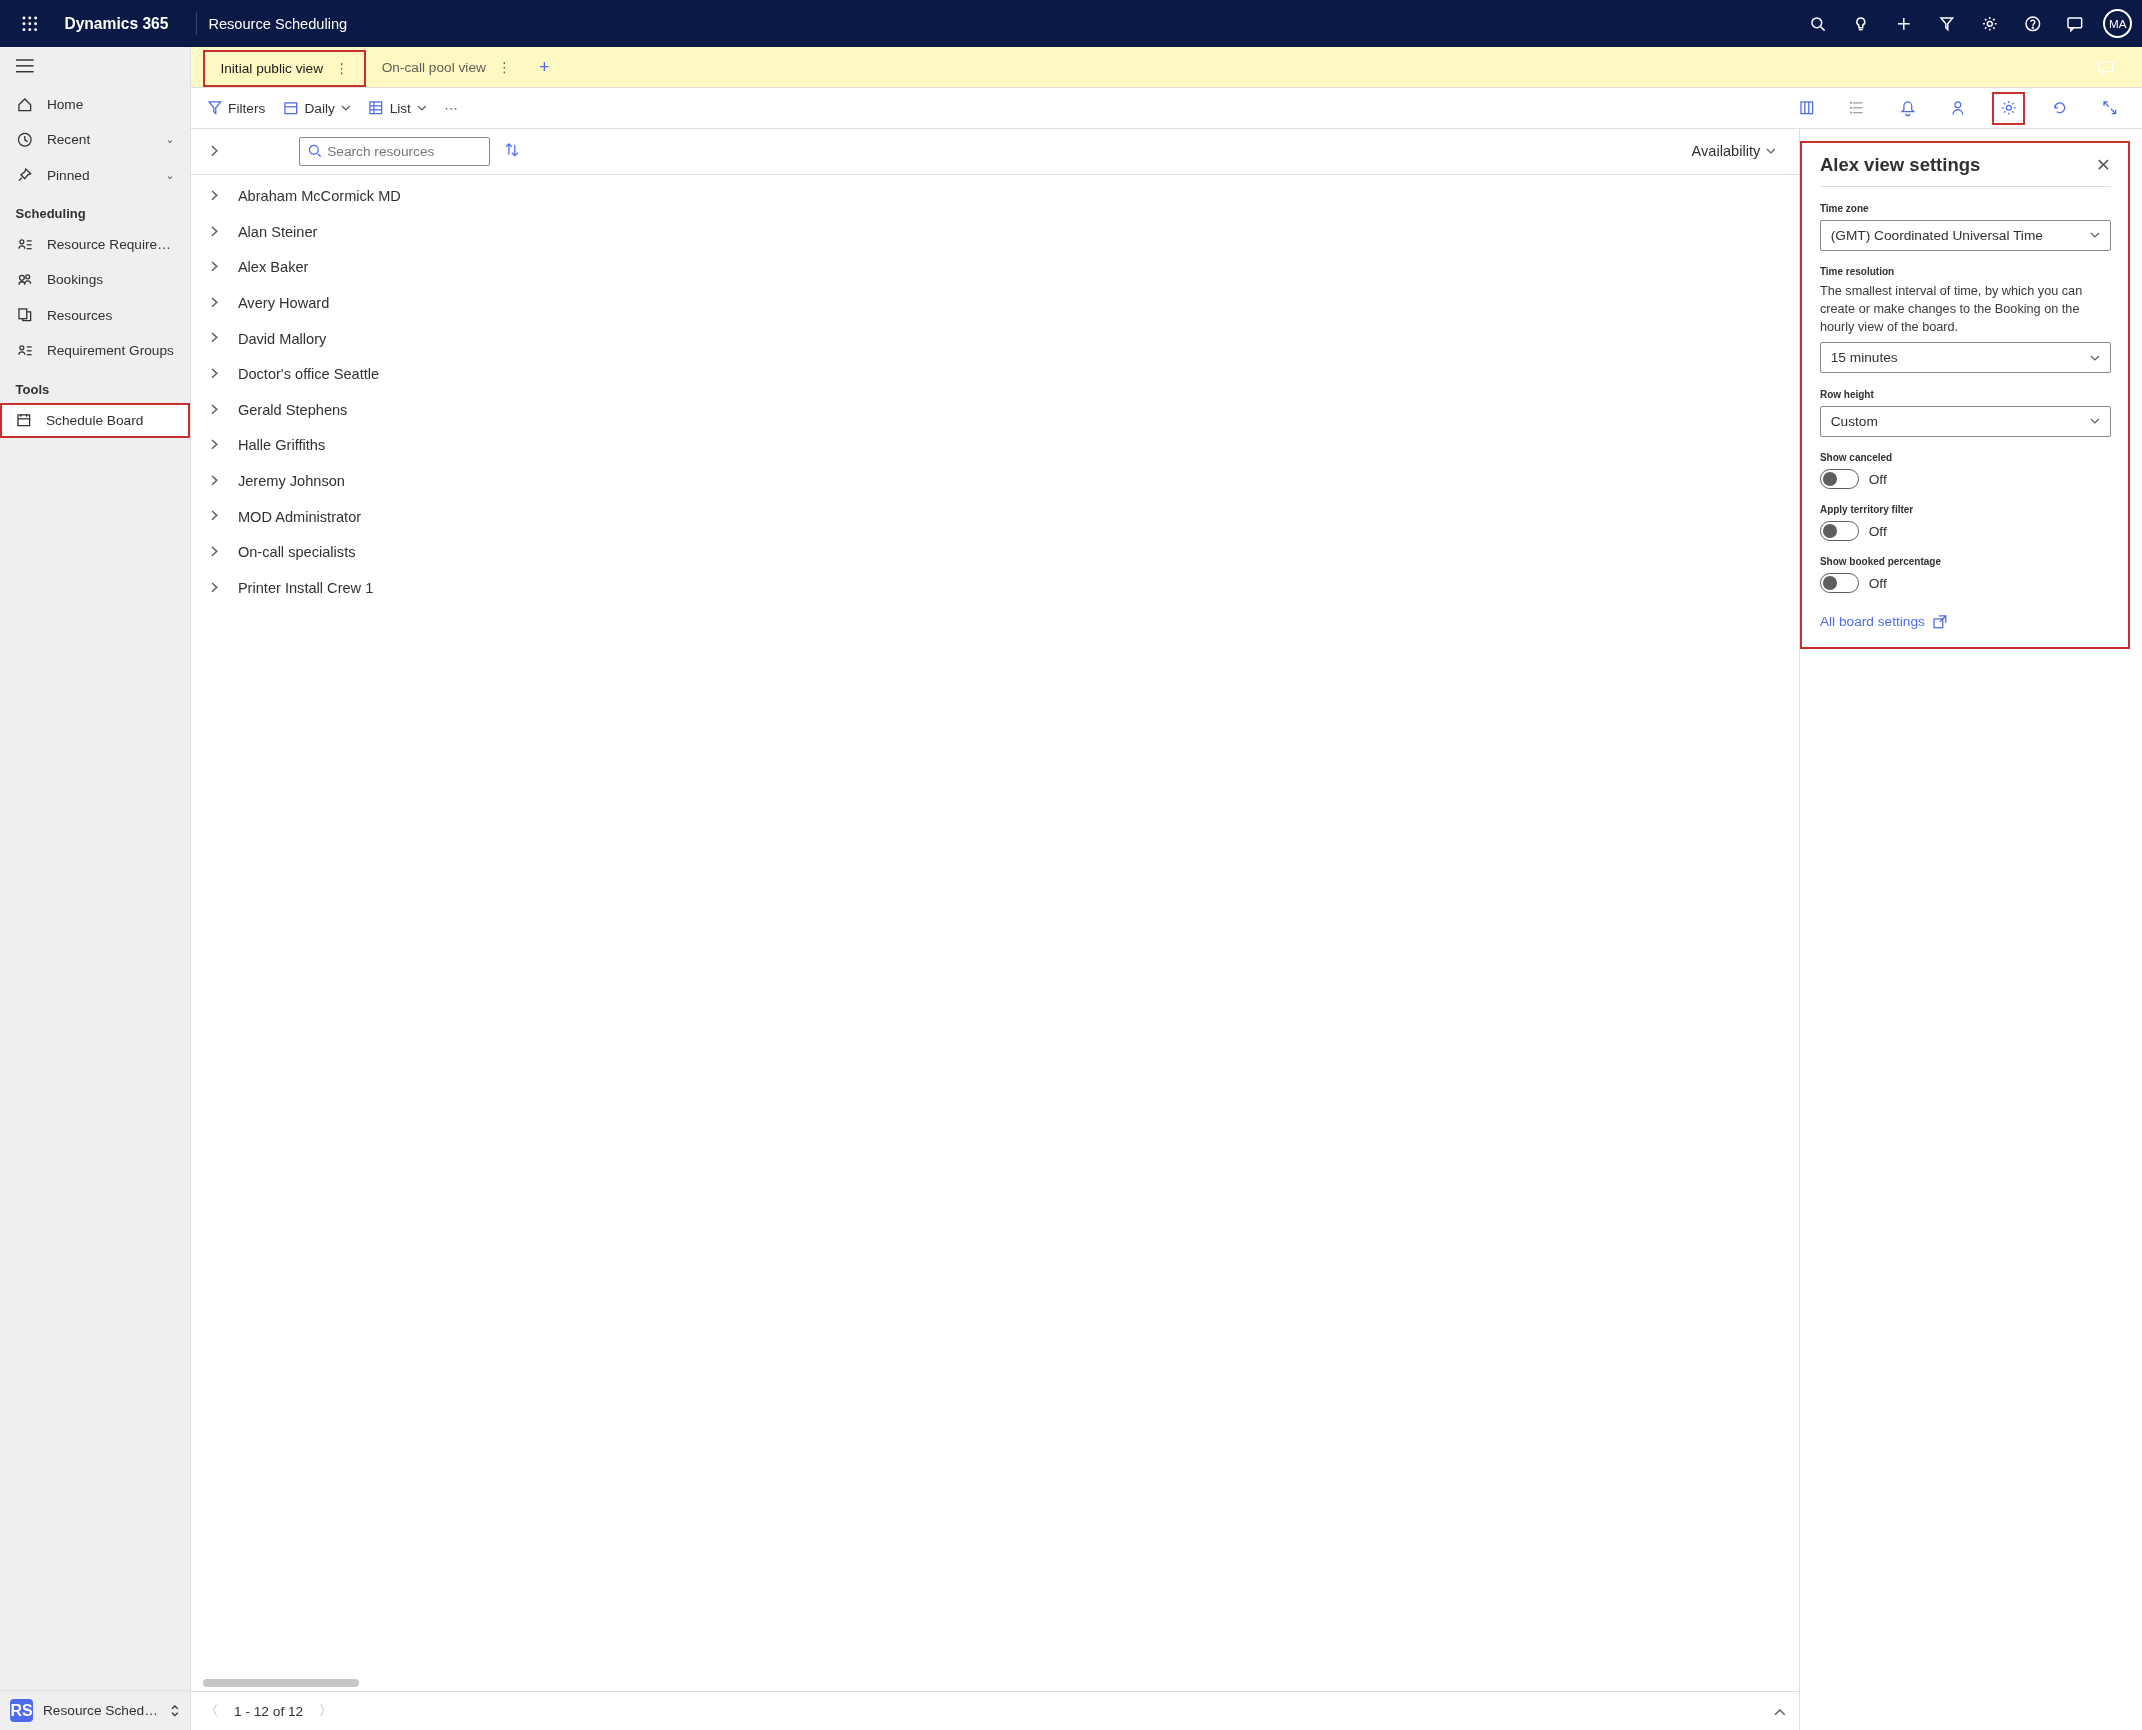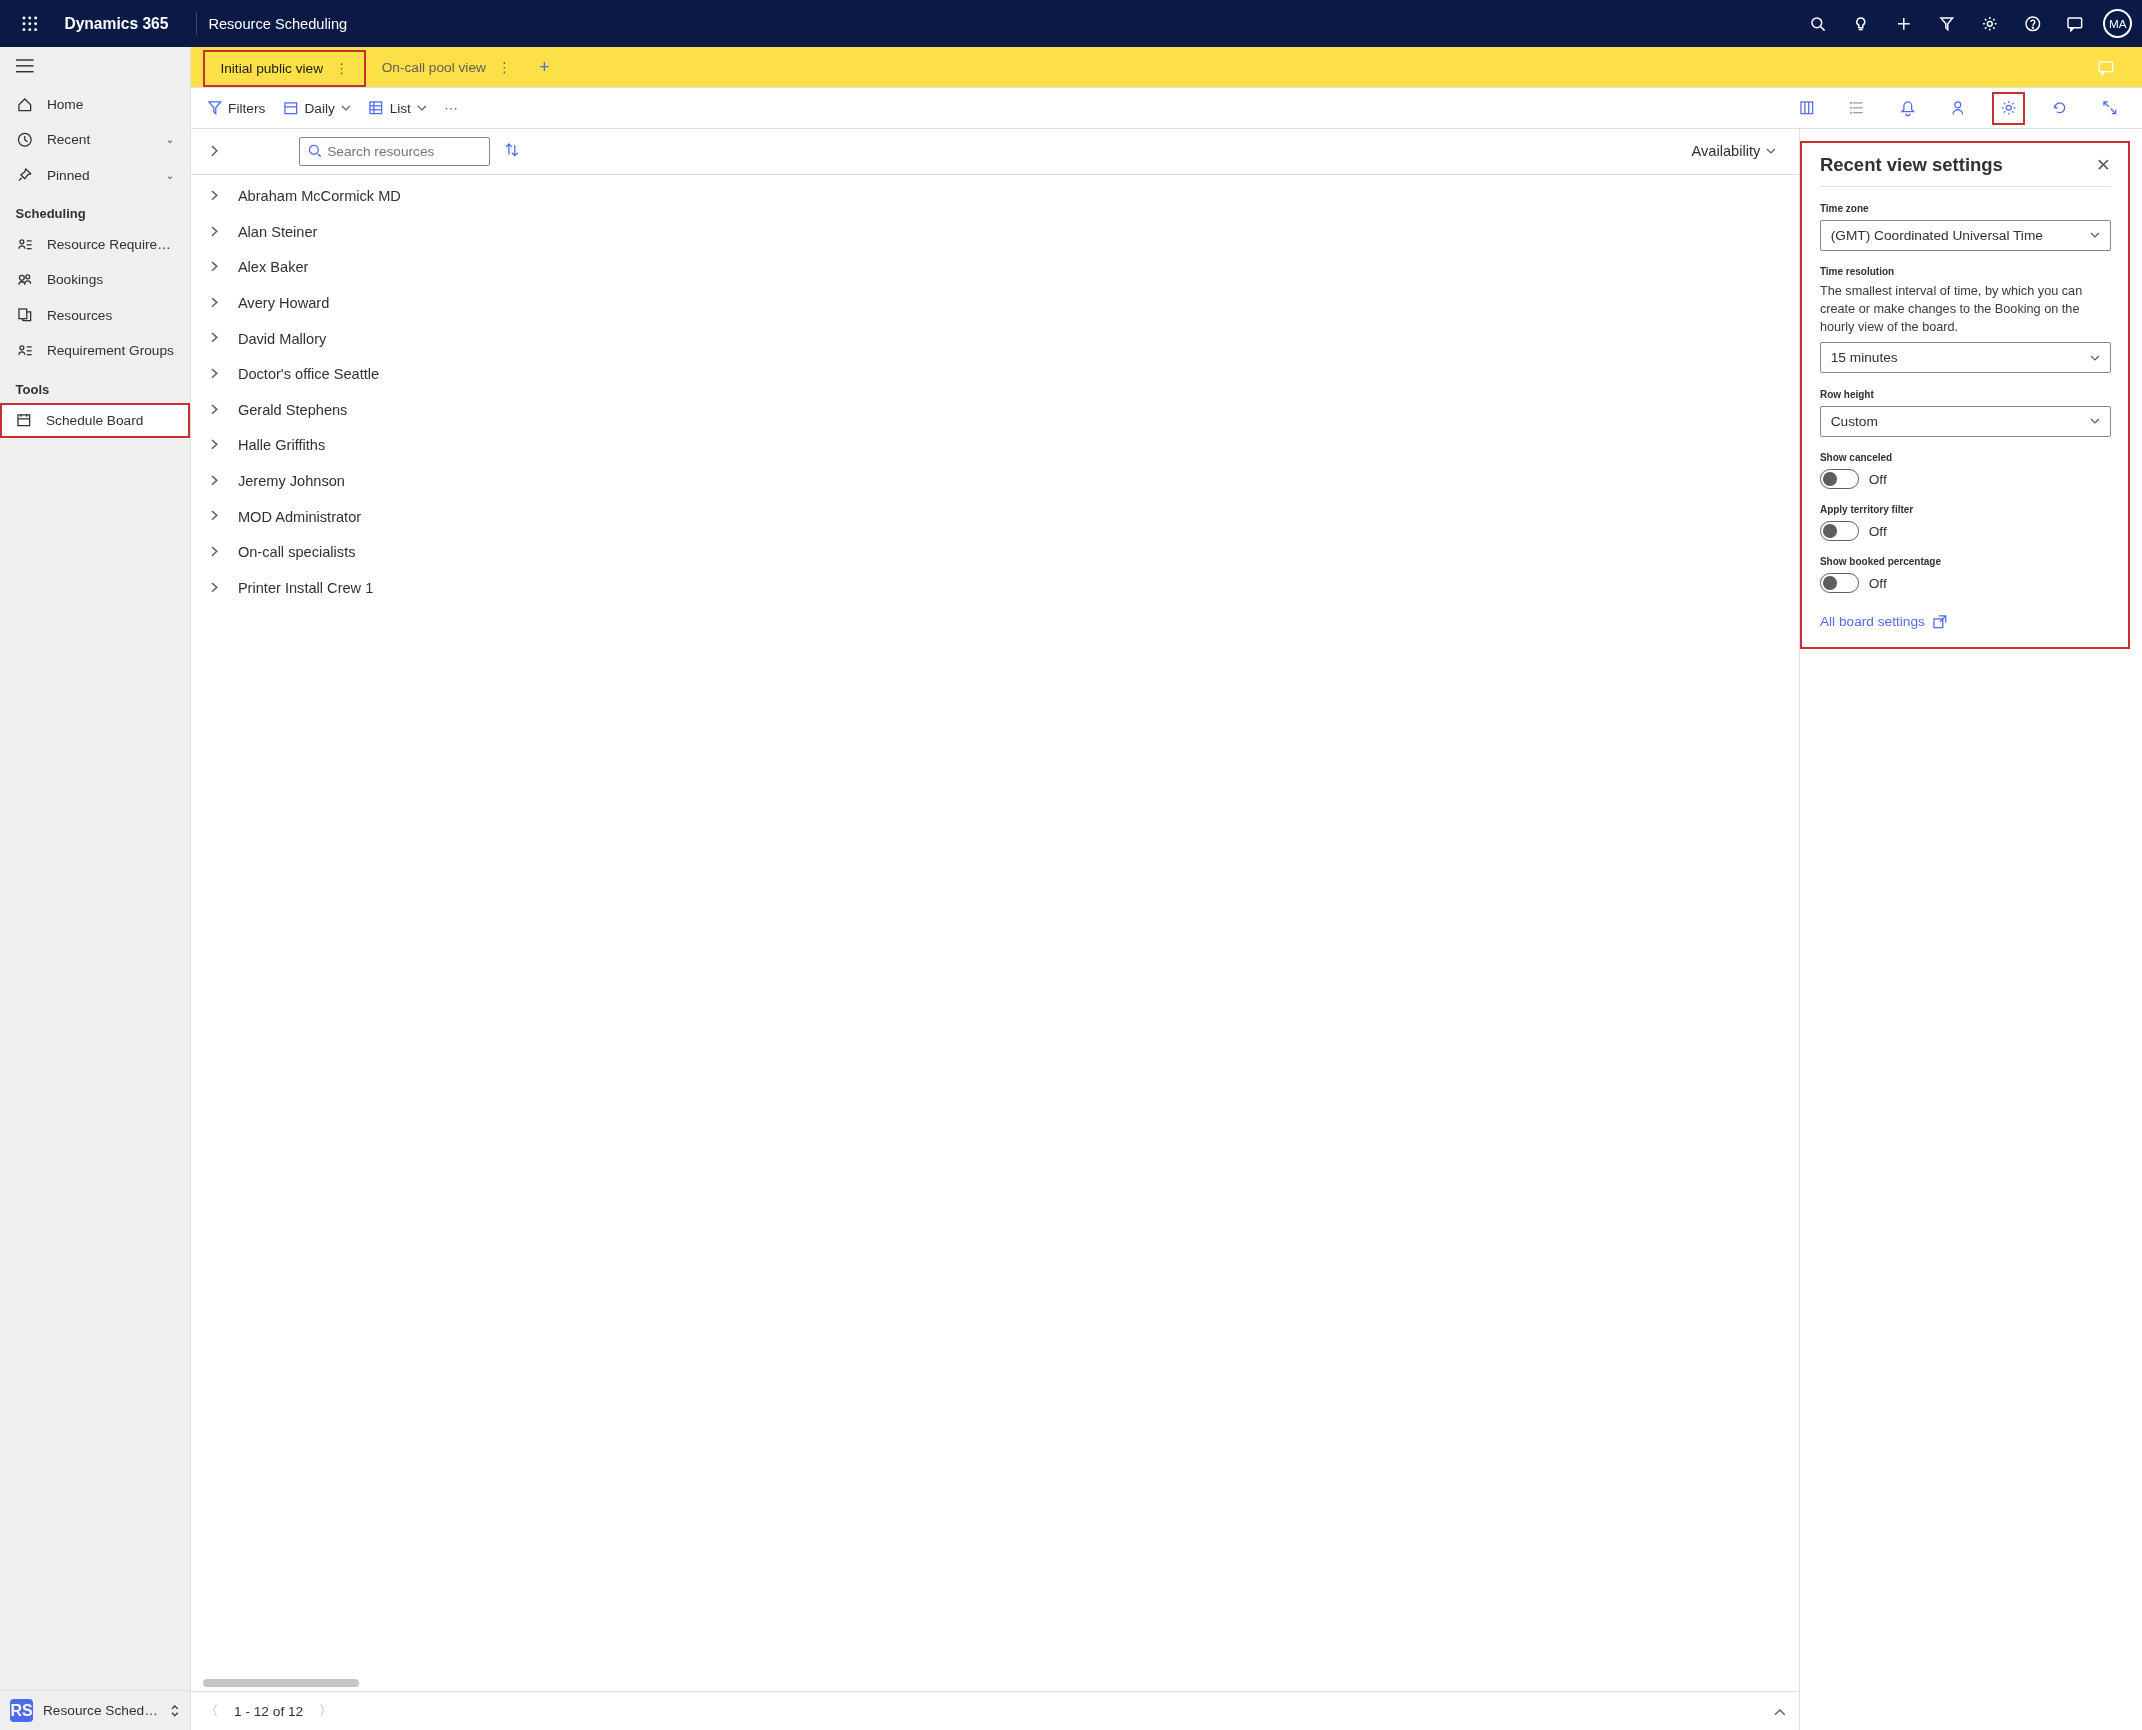--- a/index.html
+++ b/index.html
@@ -31,21 +31,21 @@
   .nav-item.boxed { outline:2px solid #c8302f; outline-offset:-2px; }
   .sidebar-spacer { flex:1; }
   .sidebar-footer { display:flex; align-items:center; padding:7.8px 9.8px; border-top:1px solid #e1dfdd; gap:9.8px; }
   .rs-badge { background:#4f6bed; color:#fff; width:23.4px; height:23.4px; display:flex; align-items:center; justify-content:center; font-size:16px; font-weight:600; border-radius:4px;}
   .footer-label { flex:1; overflow:hidden; text-overflow:ellipsis; white-space:nowrap; font-size:13.7px; }
 
   
   .main { flex:1; display:flex; flex-direction:column; background:#efefef; position:relative; }
 
   
-  .tabs-row { background:#fde047; border-bottom:1px solid #e1dfdd; display:flex; align-items:center; height:41px; padding-left:9.8px; position:relative;}
+  .tabs-row { background:#fef9c3; border-bottom:1px solid #e1dfdd; display:flex; align-items:center; height:41px; padding-left:9.8px; position:relative;}
   .tab { padding:0 15.6px; height:41px; display:flex; align-items:center; gap:7.8px; cursor:pointer; font-size:13.7px; color:#605e5c; position:relative;}
   .tab.active { color:#1b1a19; border-bottom:2.9px solid #0b1946; font-weight:400;}
   .tab .more { font-size:13.7px; color:#605e5c; padding-left:3.9px;}
   .tab.boxed { border:2px solid #c8302f; height:37px; margin-top:2px; margin-left:2px;}
   .tabs-add { width:35px; display:flex; align-items:center; justify-content:center; color:#4f6bed; font-size:17.6px; cursor:pointer; }
   .tabs-right { position:absolute; right:13.7px; top:0; height:41px; display:flex; align-items:center; }
 
   
   .toolbar { background:#fff; border-bottom:1px solid #e1dfdd; display:flex; align-items:center; height:41px; padding:0 15.6px; gap:17.6px; }
   .tl-btn { display:flex; align-items:center; gap:5.9px; cursor:pointer; font-size:13.7px; }
@@ -490,21 +490,21 @@
           <span class="collapse-icon">
             <svg width="11.7" height="7.8" viewBox="0 0 12 8">
                 <path d="M1 7 L6 2 L11 7" stroke="#605e5c" fill="none" stroke-width="1.5"></path>
               </svg>
           </span>
         </div>
       </div>
 
       <div class="right-panel">
         <div class="panel-header">
-          <h2>Recent view settings</h2>
+          <h2>Alex view settings</h2>
           <div class="close-x">✕</div>
         </div>
 
         <div class="field-group">
           <div class="field-label">Time zone</div>
           <div class="select-mock">
             <span>(GMT) Coordinated Universal Time</span>
             <svg width="9.8" height="5.9" viewBox="0 0 10 6">
                 <path d="M1 1 L5 5 L9 1" stroke="#605e5c" fill="none" stroke-width="1.3"></path>
               </svg>

